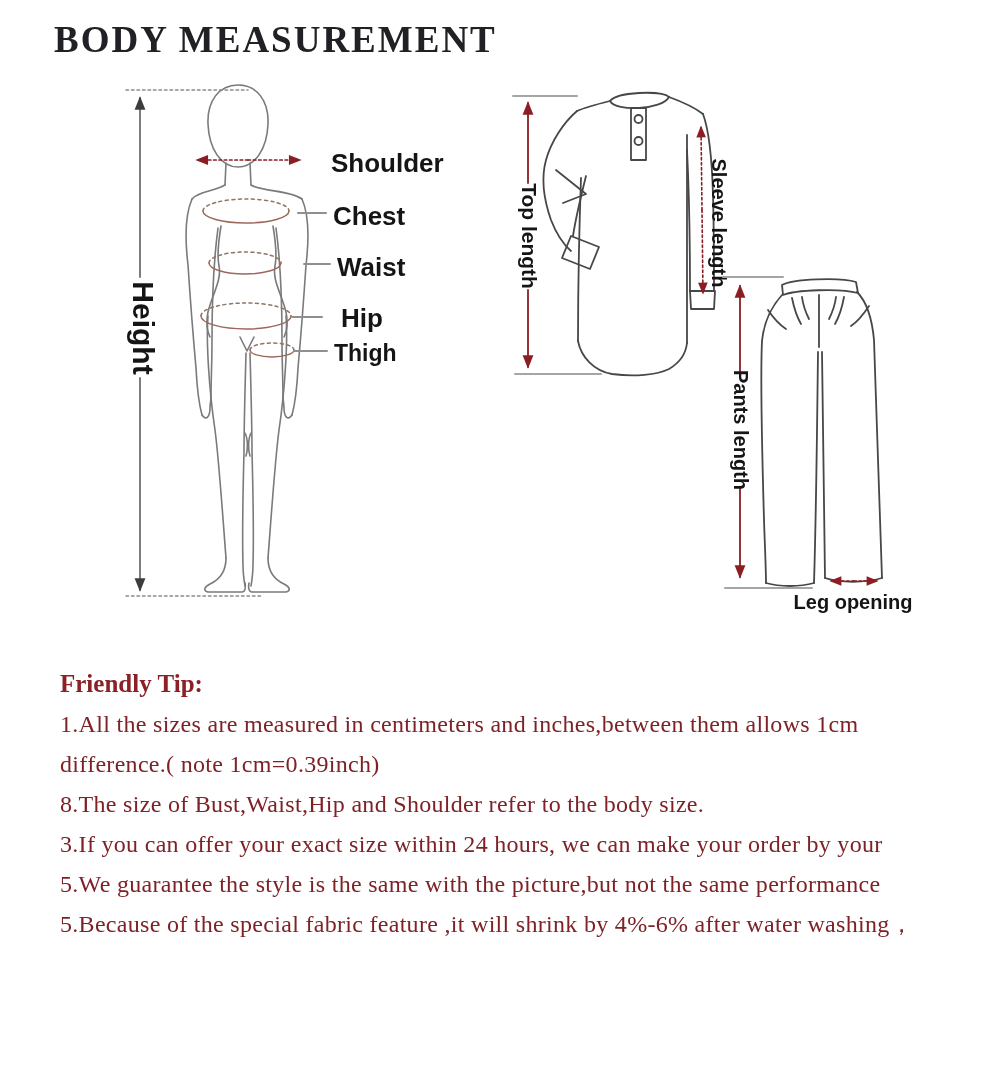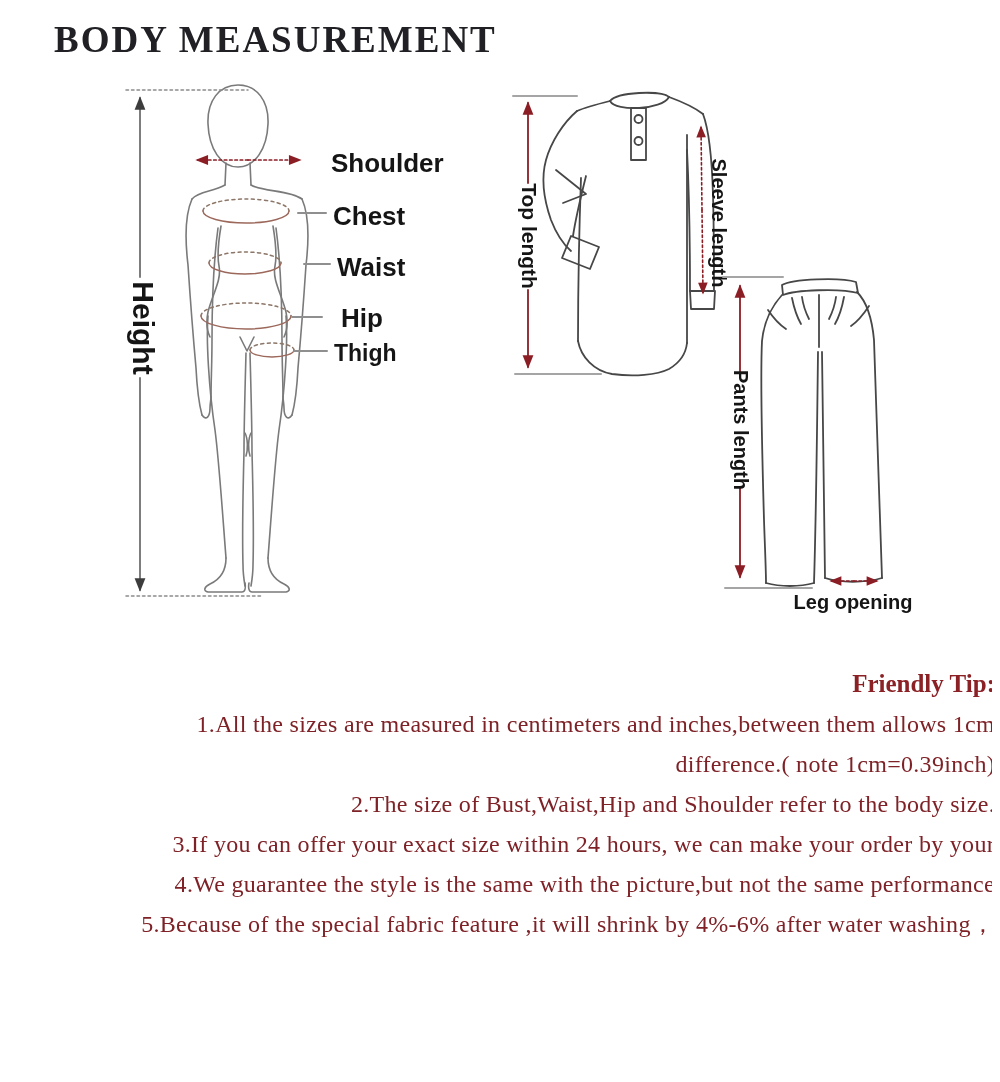--- a/index.html
+++ b/index.html
@@ -42,21 +42,20 @@
     font-family:"Liberation Sans", sans-serif;
     font-weight:bold;
     fill:#151515;
   }
   .tips{
     position:absolute;
     left:60px; top:664px;
     width:935px;
     font-family:"Liberation Serif", serif;
     color:#7e2227;
-    text-align:right;
   }
   .tips-heading{
     font-size:25px;
     font-weight:bold;
     line-height:40px;
     color:#8b2025;
   }
   .tip-line{
     font-size:24px;
     line-height:40px;
@@ -232,19 +231,19 @@
         <path class="red-dot" d="M 854,581 L 877,581" marker-end="url(#arrRed)"></path>
       </g>
       <text class="lbl" font-size="20" text-anchor="middle" x="853" y="609">Leg opening</text>
     </g>
   </svg>
 
   <div class="tips">
     <div class="tips-heading">Friendly Tip:</div>
     <div class="tip-line">1.All the sizes are measured in centimeters and inches,between them allows 1cm</div>
     <div class="tip-line">difference.( note 1cm=0.39inch)</div>
-    <div class="tip-line">2.The size of Bust,Waist,Hip and Shoulder refer to the body size.</div>
+    <div class="tip-line">8.The size of Bust,Waist,Hip and Shoulder refer to the body size.</div>
     <div class="tip-line">3.If you can offer your exact size within 24 hours, we can make your order by your</div>
-    <div class="tip-line">4.We guarantee the style is the same with the picture,but not the same performance</div>
+    <div class="tip-line">5.We guarantee the style is the same with the picture,but not the same performance</div>
     <div class="tip-line">5.Because of the special fabric feature ,it will shrink by 4%-6% after water washing，</div>
   </div>
 
 </div>
 
 </body></html>

